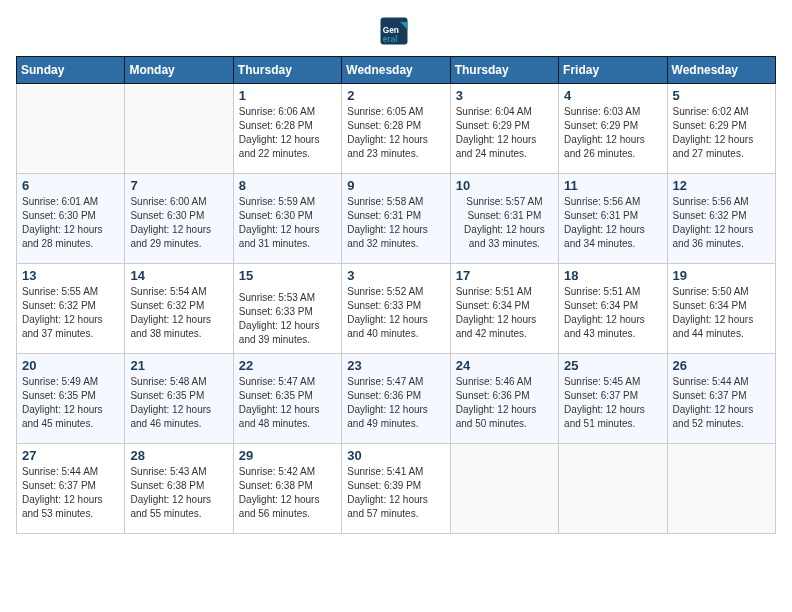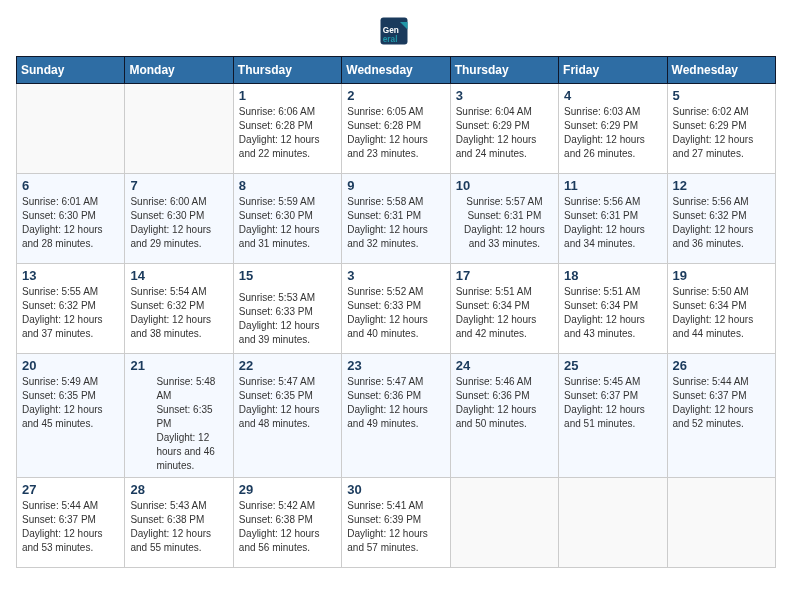--- a/index.html
+++ b/index.html
@@ -250,21 +250,21 @@
       </tr>
       <tr>
         <td>
           <span class="day-number">20</span>
           <div class="day-info" style="white-space: pre-line;">Sunrise: 5:49 AM
 Sunset: 6:35 PM
 Daylight: 12 hours and 45 minutes.</div>
         </td>
         <td>
           <span class="day-number">21</span>
-          <div class="day-info" style="white-space: pre-line; margin-left: 26px;">Sunrise: 5:48 AM
+          <div class="day-info" style="white-space: pre-line;">Sunrise: 5:48 AM
 Sunset: 6:35 PM
 Daylight: 12 hours and 46 minutes.</div>
         </td>
         <td>
           <span class="day-number">22</span>
           <div class="day-info" style="white-space: pre-line;">Sunrise: 5:47 AM
 Sunset: 6:35 PM
 Daylight: 12 hours and 48 minutes.</div>
         </td>
         <td>

